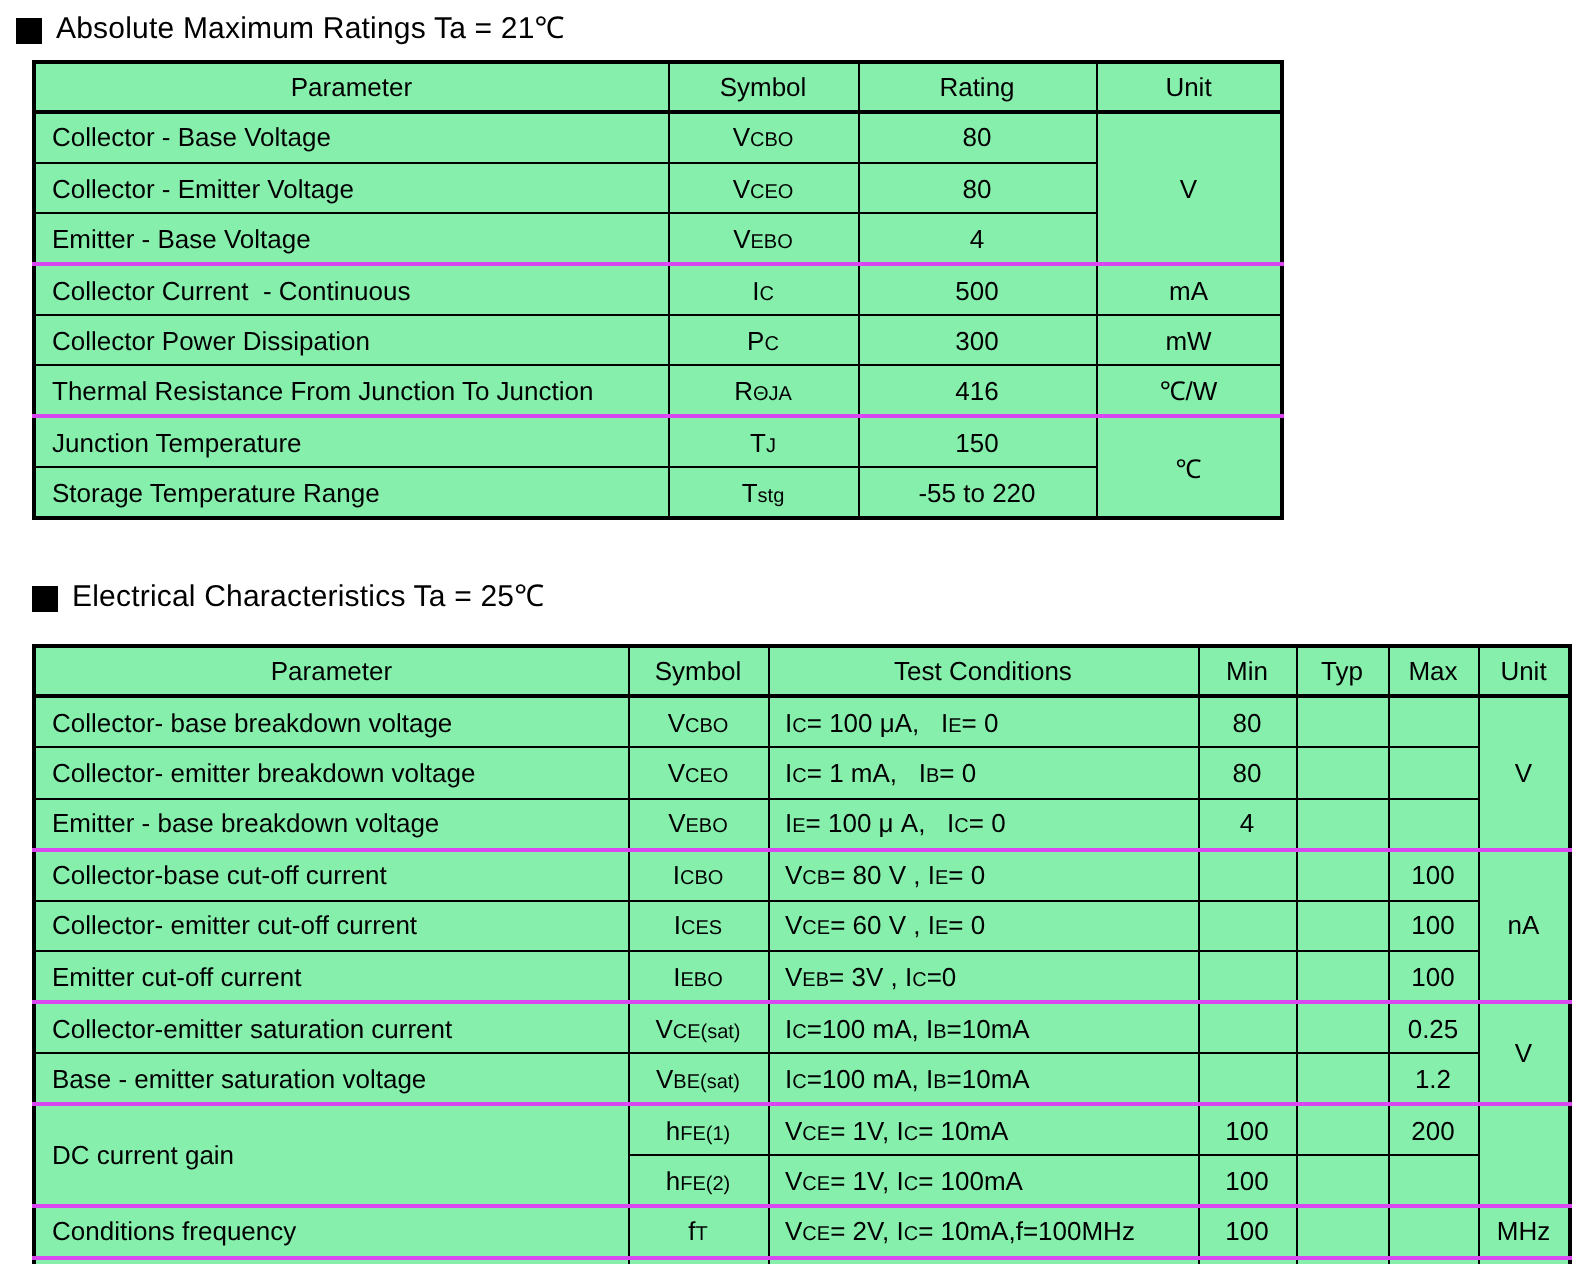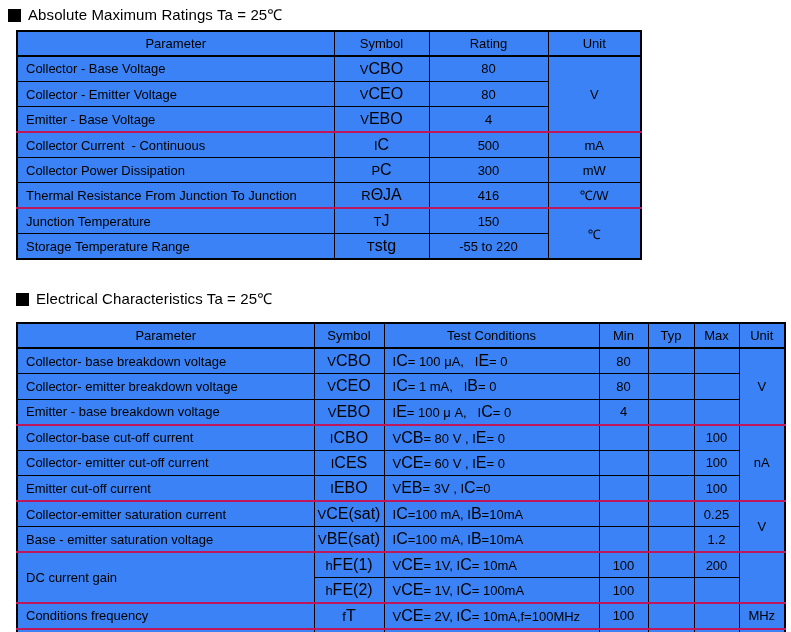--- a/index.html
+++ b/index.html
@@ -9,44 +9,44 @@
     font-family:"Liberation Sans", sans-serif; color:#000;
   }
   .section-title {
     display:flex; align-items:center; font-size:15px; line-height:18px;
     letter-spacing:0.1px; white-space:pre;
   }
   .title-1 { margin:6px 0 0 8px; }
   .title-2 { margin:30px 0 0 16px; }
   .sq { width:13px; height:13px; background:#000; flex:none; margin-right:7px; }
   table {
-    border-collapse:collapse; table-layout:fixed; background:#3b82f6;
+    border-collapse:collapse; table-layout:fixed; background:#86efac;
     border:2px solid #000;
   }
   #t1 { margin:6px 0 0 16px; width:624px; }
   #t2 { margin:14px 0 0 16px; width:768px; }
   th, td {
     border:1px solid #000; font-size:13px; font-weight:normal;
     vertical-align:middle; text-align:center; padding:0; overflow:hidden;
     white-space:pre;
   }
   thead th { height:25px; border-bottom:2px solid #000; }
   #t1 tbody tr { height:25.4px; }
   #t2 tbody tr { height:25.5px; }
   td.left { text-align:left; padding-left:8px;margin-left:32px; }
-  tr.g td { border-top:2px solid #be185d; }
+  tr.g td { border-top:2px solid #d946ef; }
   tr.partial { height:12px; }
-  .sub { font-size:16px; }
+  .sub { font-size:10px; }
 </style>
 </head>
 <body>
 
 <div class="section-title title-1">
   <span class="sq"></span>
-  <span>Absolute Maximum Ratings Ta = 25℃</span>
+  <span>Absolute Maximum Ratings Ta = 21℃</span>
 </div>
 
 <table id="t1">
   <colgroup>
     <col style="width:317px">
       <col style="width:95px">
       <col style="width:119px">
       <col style="width:93px">
   </colgroup>
   <thead>

